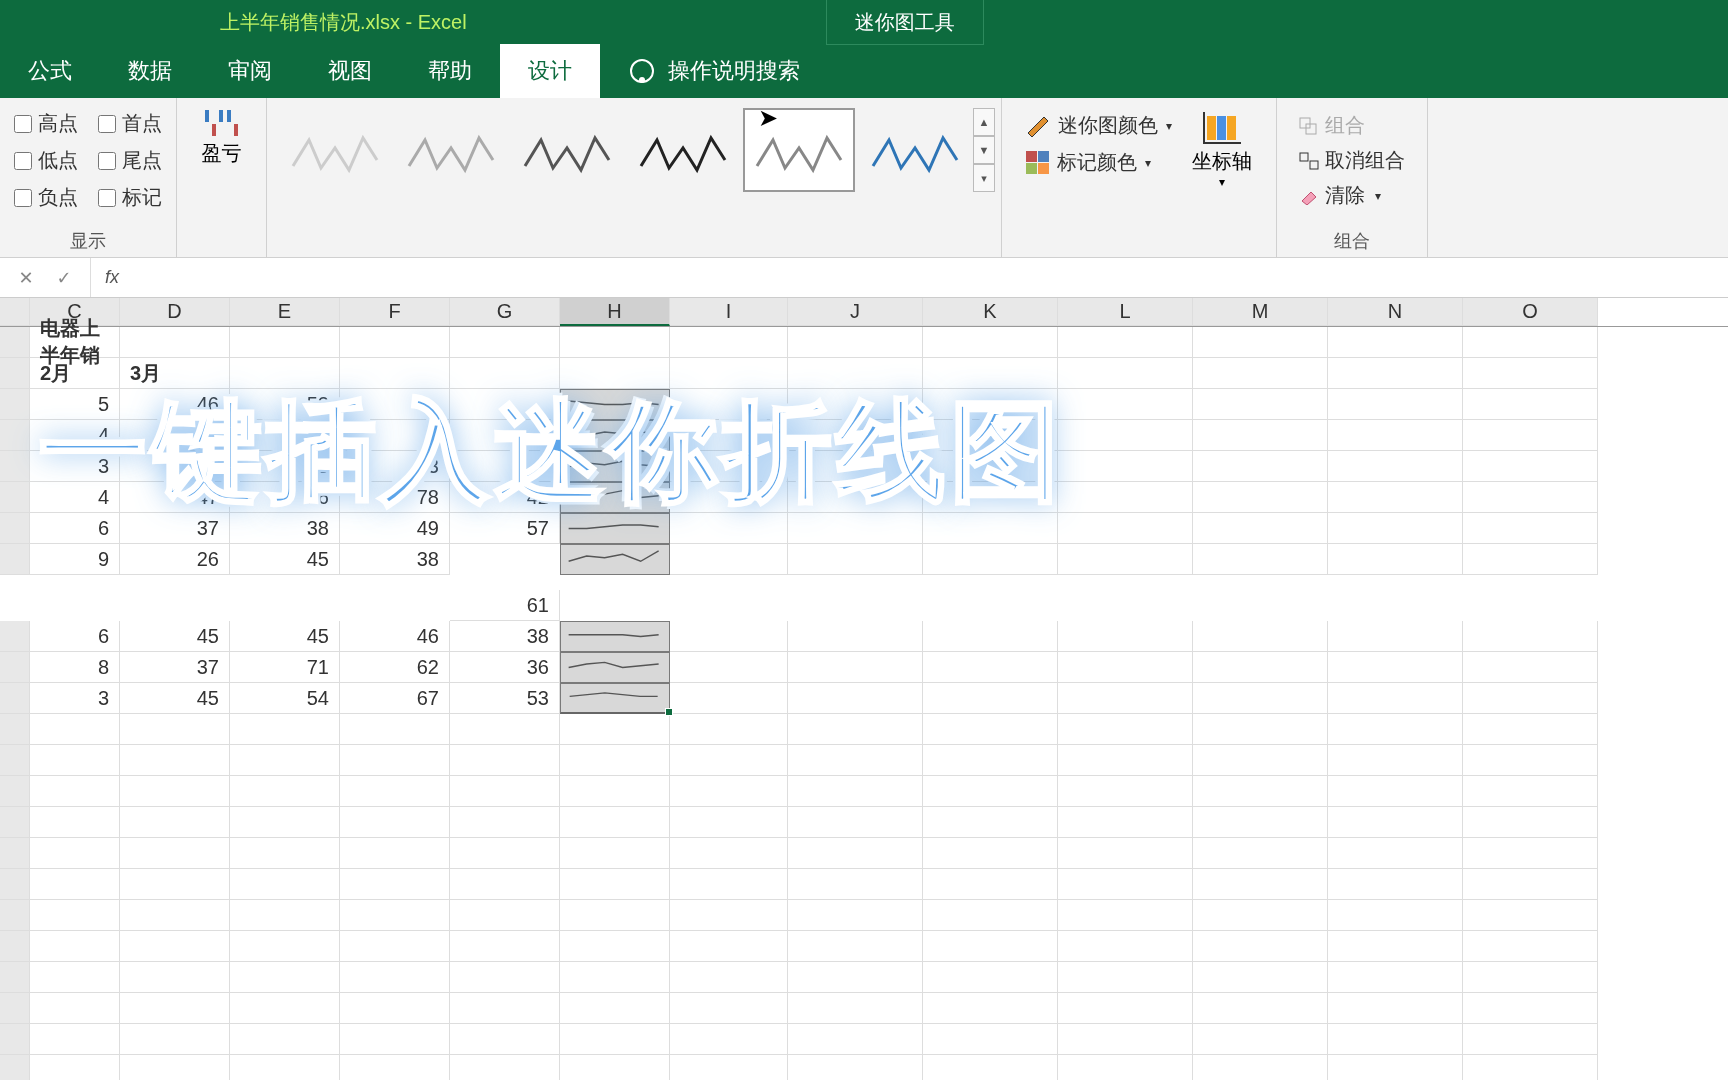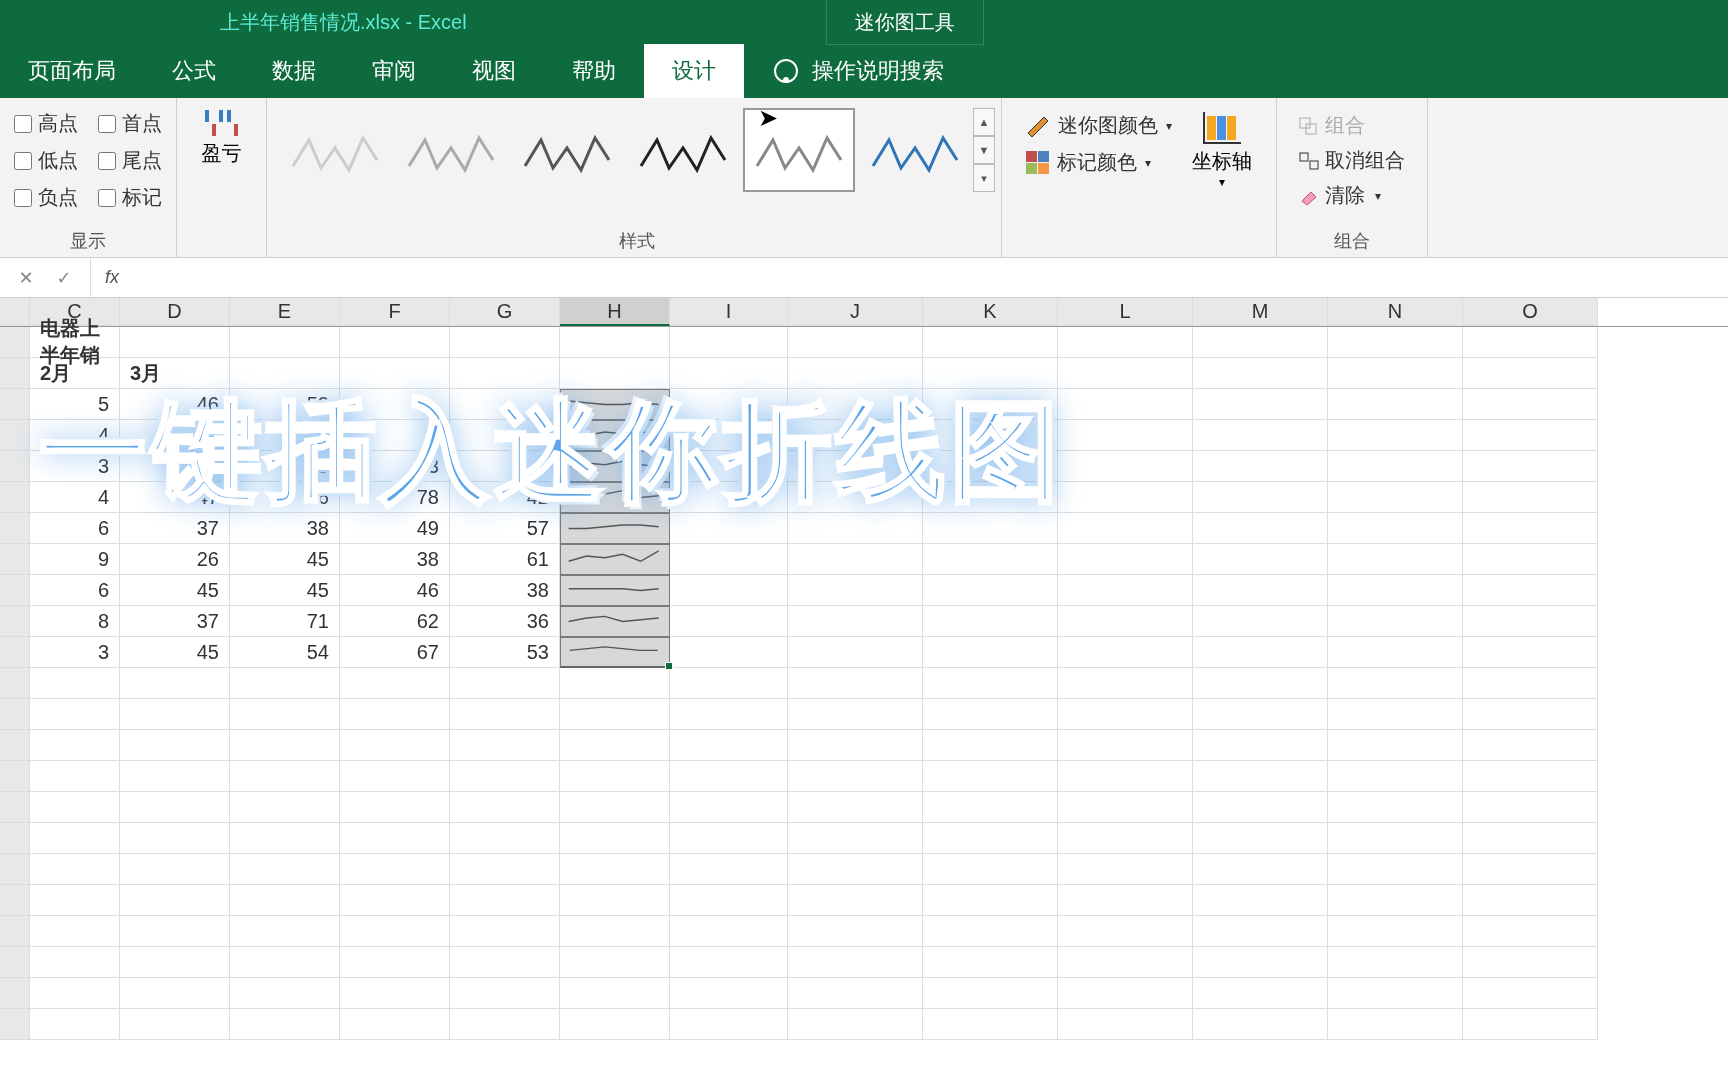--- a/index.html
+++ b/index.html
@@ -1,19 +1,19 @@
 <!DOCTYPE html>
 <html><head>
 <meta charset="utf-8">
 <style>
 * { margin: 0; padding: 0; box-sizing: border-box; font-family: "Microsoft YaHei", Arial, sans-serif; }
 body { background: #fff; width: 1728px; height: 1080px; overflow: hidden; position: relative; }
 
 .title-bar { background: #0d6b3e; height: 44px; display: flex; align-items: center; }
-.title-text { color: #5eead4; font-size: 20px; margin-left: 220px; }
+.title-text { color: #bef264; font-size: 20px; margin-left: 220px; }
 .context-tab { background: #0d6b3e; color: #fff; padding: 0 28px; height: 44px; display: flex; align-items: center; font-size: 20px; margin-left: 360px; outline: 1px solid #2d8a5d; }
 
 .tabs { background: #0d6b3e; height: 54px; display: flex; align-items: center; }
 .tab { color: #fff; font-size: 22px; padding: 0 28px; height: 54px; display: flex; align-items: center; cursor: pointer; }
 .tab.active { background: #fff; color: #0d6b3e; }
 .help-icon { width: 24px; height: 24px; border: 2px solid #fff; border-radius: 50%; position: relative; margin-left: 30px; }
 .help-icon::after { content: ""; width: 6px; height: 6px; background: #fff; border-radius: 50%; position: absolute; left: 50%; bottom: -2px; transform: translateX(-50%); }
 .help-text { color: #fff; font-size: 22px; margin-left: 14px; }
 
 .ribbon { background: #f3f3f3; height: 160px; display: flex; border-bottom: 1px solid #d0d0d0; }
@@ -71,21 +71,20 @@
 </style>
 </head>
 <body>
 
 <div class="title-bar">
   <span class="title-text">上半年销售情况.xlsx - Excel</span>
   <div class="context-tab">迷你图工具</div>
 </div>
 
 <div class="tabs">
-  <div class="tab">页面布局</div>
   <div class="tab">公式</div>
   <div class="tab">数据</div>
   <div class="tab">审阅</div>
   <div class="tab">视图</div>
   <div class="tab">帮助</div>
   <div class="tab active">设计</div>
   <span class="help-icon"></span>
   <span class="help-text">操作说明搜索</span>
 </div>
 
@@ -172,21 +171,20 @@
               <polyline points="6,46 22,20 34,48 48,28 62,50 76,18 90,40" fill="none" stroke="#2e75b6" stroke-width="3"></polyline>
             </svg>
           </div>
         </div>
       <div class="style-scroll">
         <div class="scroll-btn">▲</div>
         <div class="scroll-btn">▼</div>
         <div class="scroll-btn">▾</div>
       </div>
     </div>
-    <div class="ribbon-group-label">样式</div>
   </div>
 
   <div class="ribbon-group" style="display:flex;flex-direction:row">
     <div class="color-col">
       <div class="color-row">
         <svg width="24" height="22">
             <path d="M2 18 L18 2 L22 6 L6 22 Z" fill="#e09030" stroke="#333"></path>
           </svg>
         <span>迷你图颜色</span>
           <span style="font-size:12px">▾</span>
@@ -395,21 +393,21 @@
       <div class="cell" style="height: 31px;"></div>
       <div class="cell" style="height: 31px;"></div>
       <div class="cell" style="height: 31px;"></div>
     </div>
     <div class="grid">
       <div class="cell rowhdr" style="height: 31px;"></div>
       <div class="cell" style="height: 31px;">9</div>
       <div class="cell" style="height: 31px;">26</div>
       <div class="cell" style="height: 31px;">45</div>
       <div class="cell" style="height: 31px;">38</div>
-      <div class="cell" style="height: 31px;">61</div>
+      <div class="cell" style="height: 31px; margin-top: 46px;">61</div>
       <div class="cell spark" style="height: 31px;">
         <svg class="spark-svg" viewBox="0 0 110 27">
           <polyline points="4,15.4 23.8,9.7 43.6,11.600000000000001 63.4,7.800000000000001 83.2,15.4 103,4" fill="none" stroke="#555" stroke-width="1.5"></polyline>
         </svg>
       </div>
       <div class="cell" style="height: 31px;"></div>
       <div class="cell" style="height: 31px;"></div>
       <div class="cell" style="height: 31px;"></div>
       <div class="cell" style="height: 31px;"></div>
       <div class="cell" style="height: 31px;"></div>

